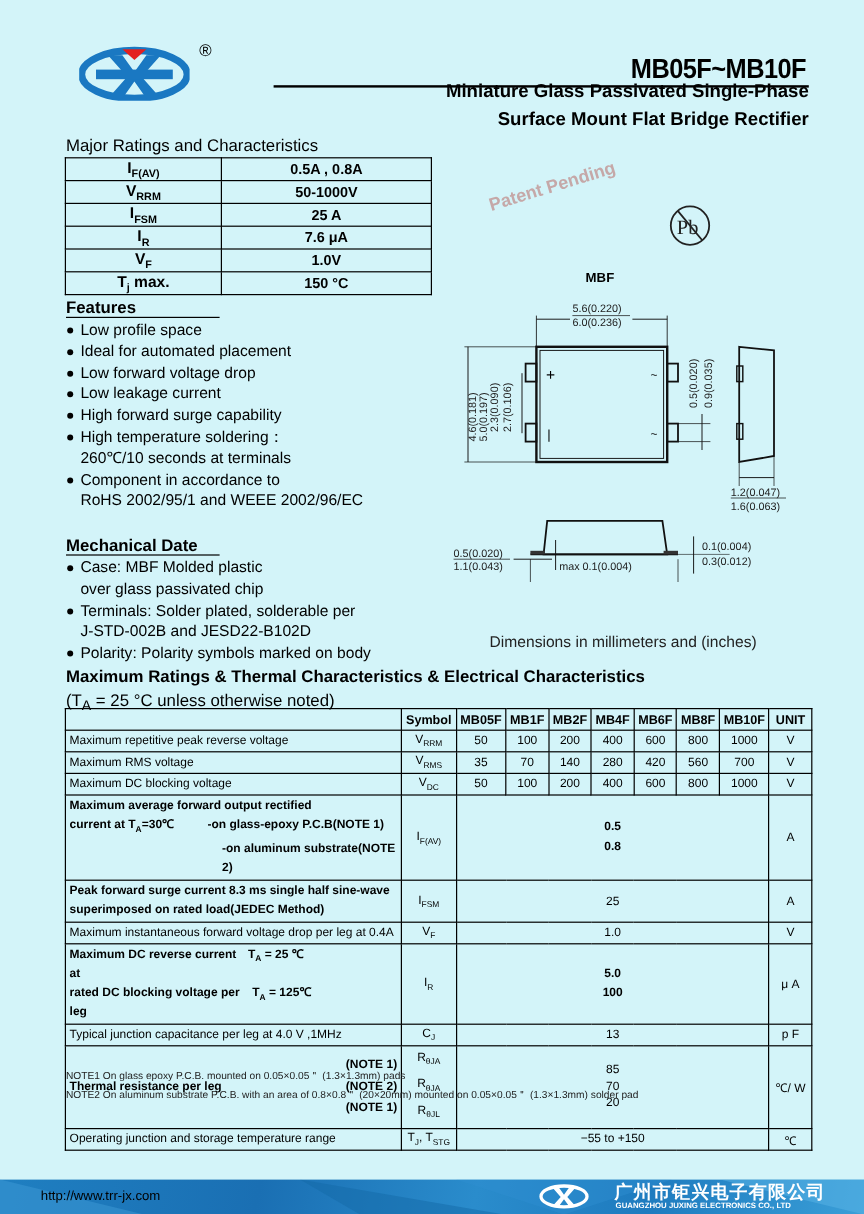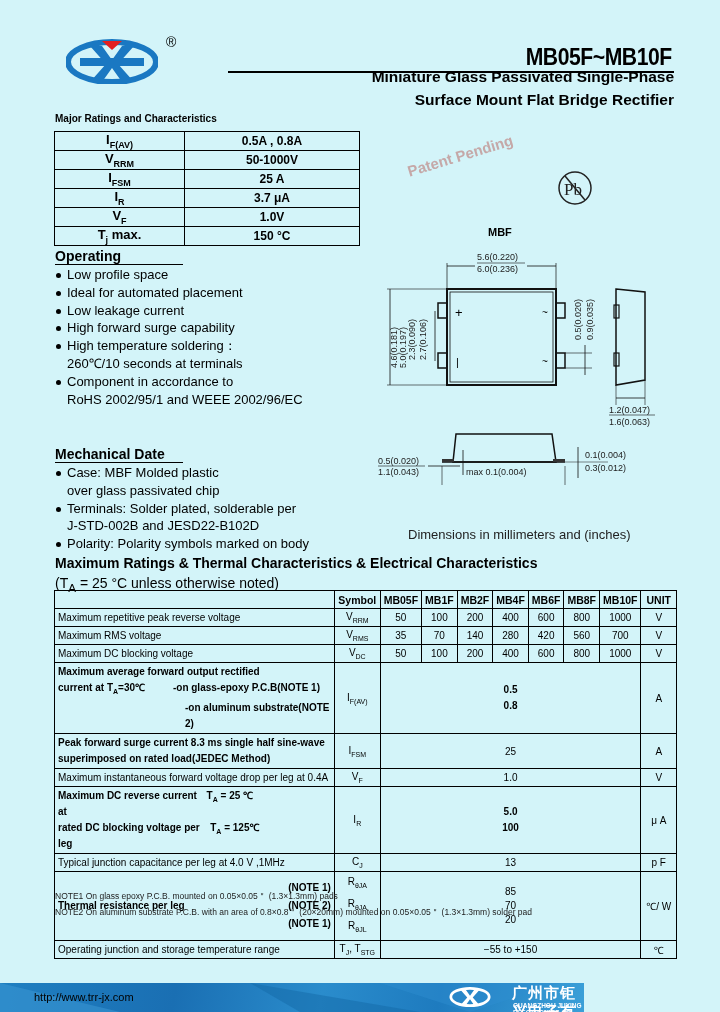--- a/index.html
+++ b/index.html
@@ -8,21 +8,21 @@
   .abs { position: absolute; }
   
   #logo { left: 66px; top: 38px; width: 92px; height: 46px; }
   #reg { left: 166px; top: 34px; font-size: 14px; }
   #part-title { right: 48px; top: 44px; font-size: 23px; font-weight: bold; letter-spacing: -0.5px; transform: scaleX(0.92); transform-origin: right; }
   #title-rule { left: 228px; right: 46px; top: 71px; height: 2px; background: #000; }
   #subtitle1 { right: 46px; top: 68px; font-size: 15.5px; font-weight: bold; }
   #subtitle2 { right: 46px; top: 91px; font-size: 15.5px; font-weight: bold; }
 
   
-  #major-title { left: 55px; top: 113px; font-size: 10px; font-weight: bold; }
+  #major-title { left: 55px; top: 113px; font-size: 14px; font-weight: normal; }
   #major-table { left: 54px; top: 131px; width: 306px; border-collapse: collapse; font-size: 12px; font-weight: bold; }
   #major-table td { border: 1.5px solid #000; height: 19px; text-align: center; padding: 0; }
   #major-table td.sym { width: 130px; font-size: 13px; }
   #major-table sub { font-size: 9px; }
 
   .section-h { font-size: 14px; font-weight: bold; border-bottom: 1.5px solid #000; width: 128px; }
   #features-title { left: 55px; top: 248px; }
   #mech-title { left: 55px; top: 446px; }
   ul.bullets { list-style: none; font-size: 13px; line-height: 17.8px; }
   ul.bullets li { padding-left: 12px; position: relative; }
@@ -43,21 +43,21 @@
   #main-table { left: 54px; top: 590px; width: 623px; border-collapse: collapse; font-size: 10px; }
   #main-table td { border: 1.2px solid #000; padding: 1px 3px; height: 18px; vertical-align: middle; }
   #main-table td.c { text-align: center; padding: 1px 0; }
   #main-table tr.head td { font-weight: bold; text-align: center; font-size: 10.5px; }
   #main-table sub { font-size: 7px; }
   .desc-split { display: flex; justify-content: space-between; }
   .ml { line-height: 16px; font-weight: bold; }
   #notes { left: 55px; top: 888px; font-size: 8.5px; line-height: 16px; color: #222; }
 
   
-  #footer { left: 0; top: 983px; width: 584px; height: 29px; background: linear-gradient(100deg, #1f7fc1 0%, #1a6fb3 30%, #2a8ccc 55%, #1e7bbf 75%, #3a9fd8 100%); overflow: hidden; }
+  #footer { left: 0; top: 983px; width: 720px; height: 29px; background: linear-gradient(100deg, #1f7fc1 0%, #1a6fb3 30%, #2a8ccc 55%, #1e7bbf 75%, #3a9fd8 100%); overflow: hidden; }
   #footer-url { left: 34px; top: 8px; font-size: 11px; color: #000; }
   #footer-logo { left: 449px; top: 2px; width: 42px; height: 24px; }
   #footer-cn { left: 512px; top: 1px; font-size: 15px; color: #fff; font-weight: bold; letter-spacing: 1px; }
   #footer-en { left: 513px; top: 19px; font-size: 6.5px; color: #fff; font-weight: bold; }
 </style>
 </head>
 <body>
 
 <svg id="logo" class="abs" viewBox="0 0 92 46">
   <ellipse cx="46" cy="24" rx="44" ry="20" fill="none" stroke="#1a78c2" stroke-width="6"></ellipse>
@@ -81,37 +81,38 @@
     <tr>
         <td class="sym"><span>V</span><sub>RRM</sub></td>
         <td>50-1000V</td>
       </tr>
     <tr>
         <td class="sym"><span>I</span><sub>FSM</sub></td>
         <td>25 A</td>
       </tr>
     <tr>
         <td class="sym"><span>I</span><sub>R</sub></td>
-        <td>3.7 μA</td>
+        <td>7.6 μA</td>
       </tr>
     <tr>
         <td class="sym"><span>V</span><sub>F</sub></td>
         <td>1.0V</td>
       </tr>
     <tr>
         <td class="sym"><span>T</span><sub>j</sub><span> max.</span></td>
         <td>150 °C</td>
       </tr>
   </tbody>
 </table>
 
-<div id="features-title" class="abs section-h">Operating</div>
+<div id="features-title" class="abs section-h">Features</div>
 <ul id="features-list" class="abs bullets">
   <li><span class="dot"></span><span>Low profile space</span></li>
   <li><span class="dot"></span><span>Ideal for automated placement</span></li>
+  <li><span class="dot"></span><span>Low forward voltage drop</span></li>
   <li><span class="dot"></span><span>Low leakage current</span></li>
   <li><span class="dot"></span><span>High forward surge capability</span></li>
   <li><span class="dot"></span><span>High temperature soldering：</span></li>
   <li><span>260℃/10 seconds at terminals</span></li>
   <li><span class="dot"></span><span>Component in accordance to</span></li>
   <li><span>RoHS 2002/95/1 and WEEE 2002/96/EC</span></li>
 </ul>
 
 <div id="mech-title" class="abs section-h">Mechanical Date</div>
 <ul id="mech-list" class="abs bullets">

